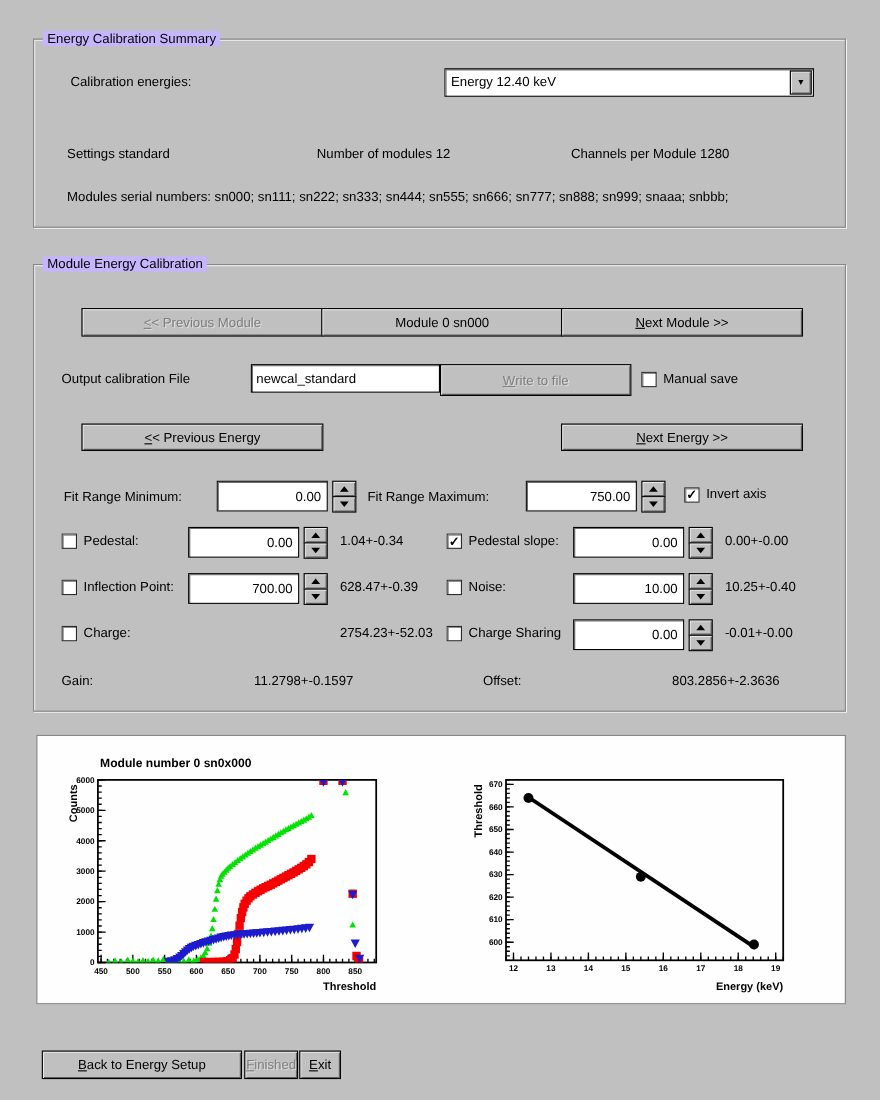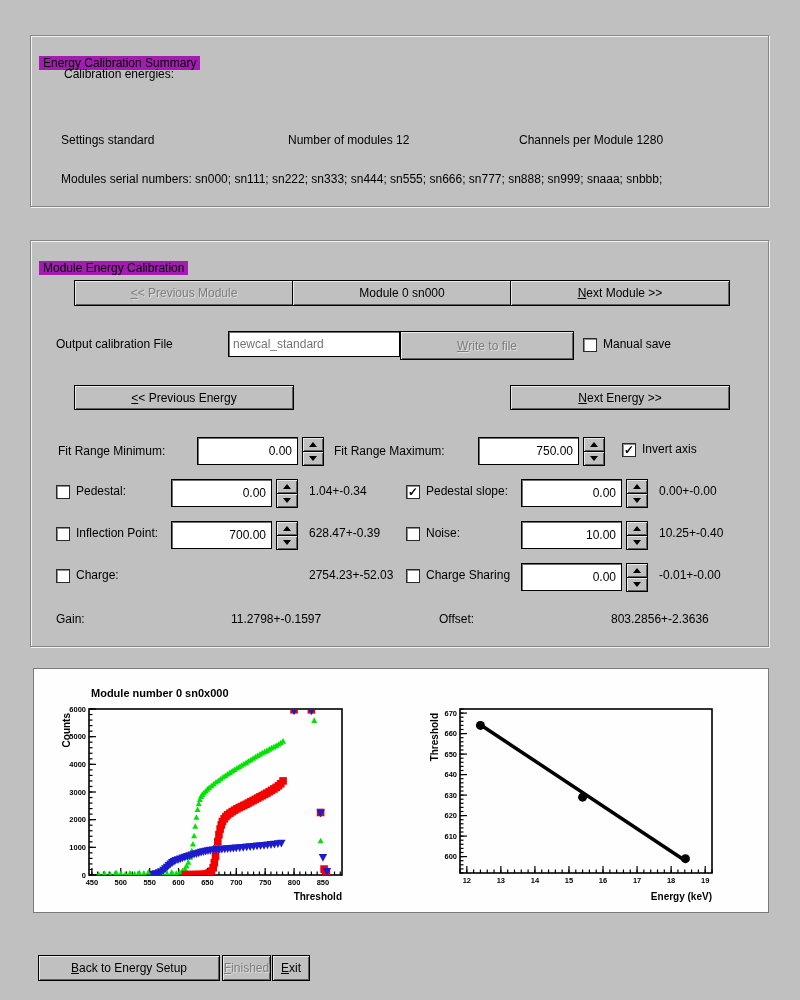--- a/index.html
+++ b/index.html
@@ -13,38 +13,38 @@
   .abs{position:absolute;}
   .lbl{position:absolute;white-space:nowrap;}
   
   .groupbox{
     position:absolute;
     border:1px solid #868686;
     box-shadow:1px 1px 0 #f2f2f2, inset 1px 1px 0 #f2f2f2;
   }
   .gb-title{
     position:absolute;top:-8px;left:8px;
-    background:#a21caf;padding:0 4px;white-space:nowrap;margin-top:28px;
+    background:#c4b5fd;padding:0 4px;white-space:nowrap;
   }
   
   .btn{
     position:absolute;
     background:#c0c0c0;
     border:1px solid #000;
     box-shadow:inset 1px 1px 0 #e9e9e9, inset -1px -1px 0 #5f5f5f;
     text-align:center;
     font-family:"Liberation Sans",sans-serif;font-size:12px;color:#000;
     display:flex;align-items:center;justify-content:center;
     cursor:default;white-space:nowrap;
   }
   .btn.disabled{color:#7e7e7e;text-shadow:1px 1px 0 #dedede;}
   input.textin{
     position:absolute;background:#fff;border:1px solid #000;
     box-shadow:inset 1px 1px 0 #6e6e6e;
-    font-family:"Liberation Sans",sans-serif;font-size:12px;color:#737373;
+    font-family:"Liberation Sans",sans-serif;font-size:12px;color:#000000;
     padding:0 4px;margin:0;outline:none;
   }
   
   .combo{position:absolute;background:#fff;border:1px solid #000;box-shadow:inset 1px 1px 0 #777;}
   .combo-text{position:absolute;left:5px;top:4px;white-space:nowrap;}
   .combo-btn{
     position:absolute;right:1px;top:1px;bottom:1px;width:18px;
     background:#c0c0c0;border:1px solid #000;
     box-shadow:inset 1px 1px 0 #e9e9e9, inset -1px -1px 0 #5f5f5f;
     display:flex;align-items:center;justify-content:center;
@@ -84,20 +84,26 @@
   u{text-decoration:underline;}
 </style>
 </head>
 <body>
 
 <div class="groupbox" id="gb1" style="left:30px;top:35px;width:737px;height:170px;">
   <span class="gb-title">Energy Calibration Summary</span>
 
   <span class="lbl" style="left:33px;top:31px;">Calibration energies:</span>
 
+  <div class="combo" style="left:373px;top:26px;width:334px;height:24px;">
+    <span class="combo-text">Energy 12.40 keV</span>
+    <span class="combo-btn">
+      <span class="combo-arrow">▼</span>
+    </span>
+  </div>
 
   <span class="lbl" style="left:30px;top:97px;">Settings standard</span>
   <span class="lbl" style="left:257px;top:97px;">Number of modules 12</span>
   <span class="lbl" style="left:488px;top:97px;">Channels per Module 1280</span>
   <span class="lbl" style="left:30px;top:136px;">Modules serial numbers: sn000; sn111; sn222; sn333; sn444; sn555; sn666; sn777; sn888; sn999; snaaa; snbbb;</span>
 </div>
 
 <div class="groupbox" id="gb2" style="left:30px;top:240px;width:737px;height:405px;">
   <span class="gb-title">Module Energy Calibration</span>
 

